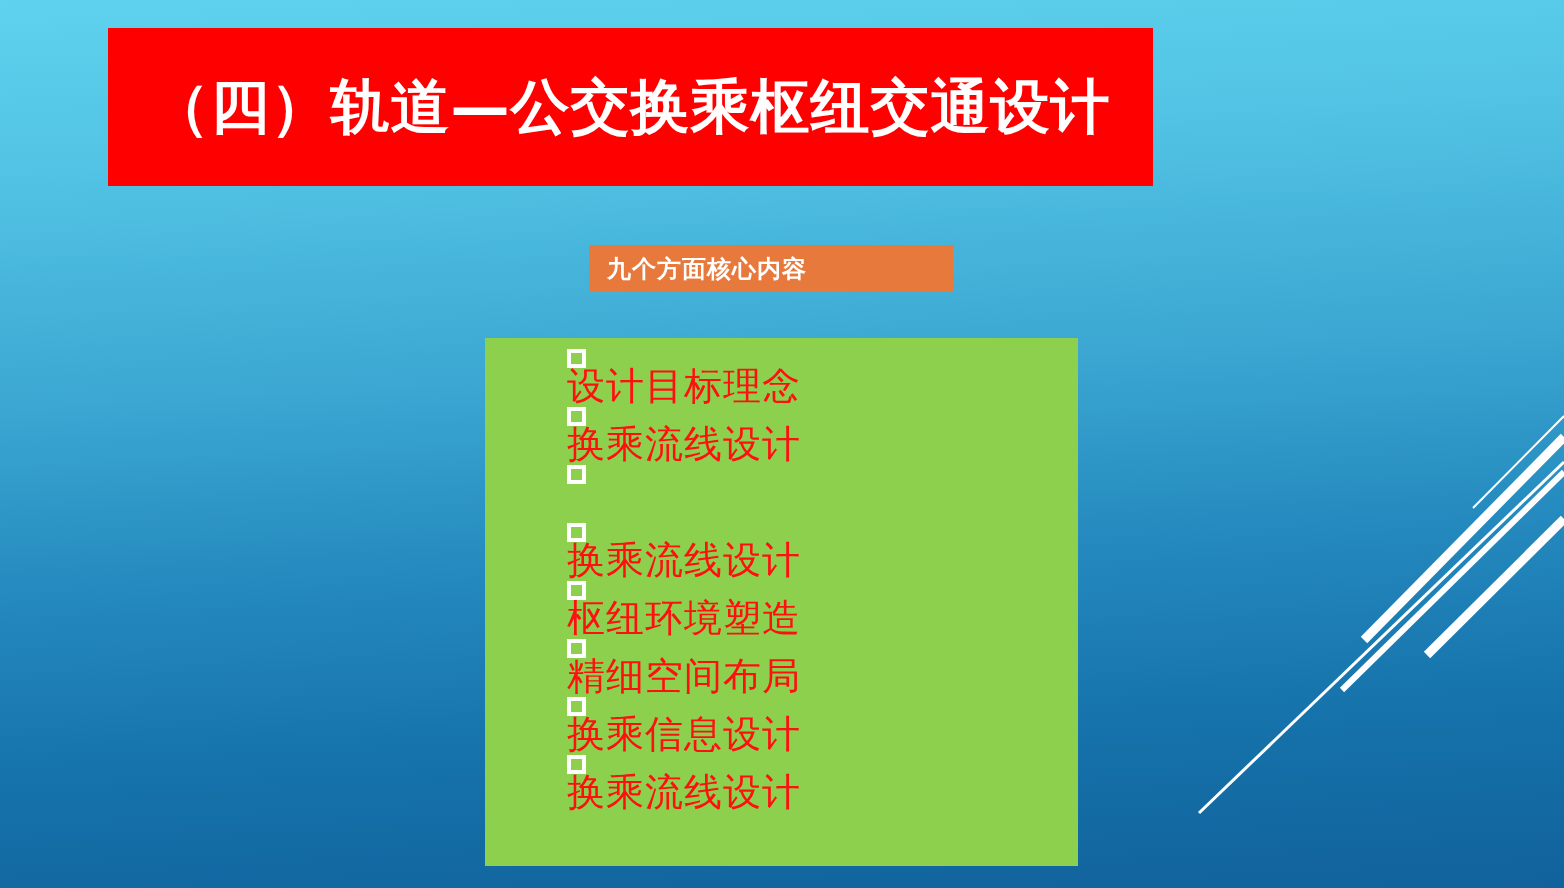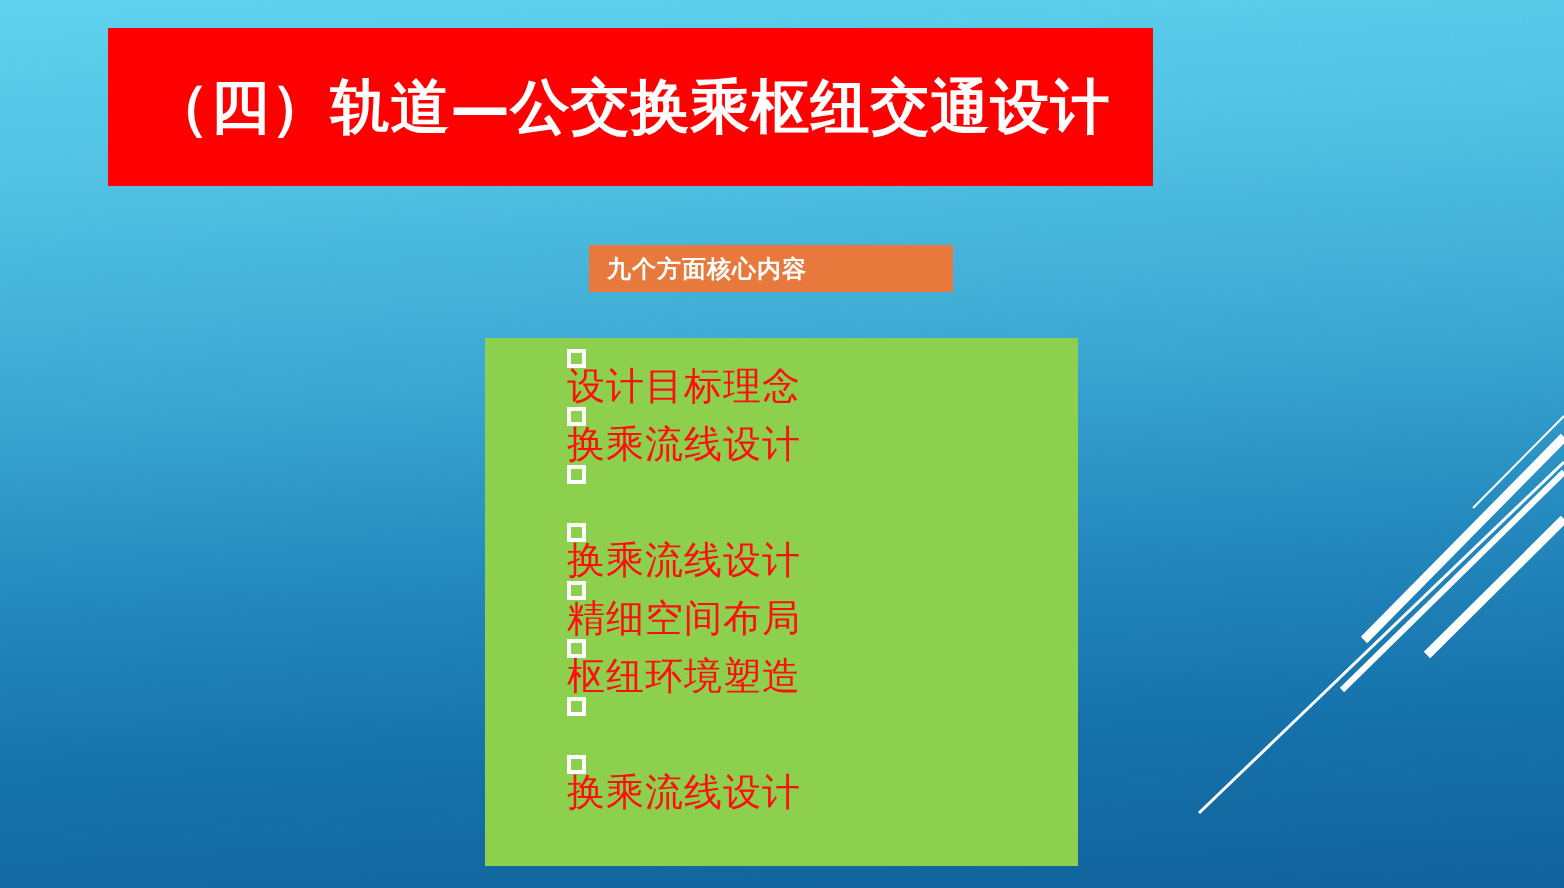--- a/index.html
+++ b/index.html
@@ -144,28 +144,29 @@
       </div>
       <div class="list-item">
         <span class="bullet"></span>
       </div>
       <div class="list-item">
         <span class="bullet"></span>
         <span class="item-label">换乘流线设计</span>
       </div>
       <div class="list-item">
         <span class="bullet"></span>
+        <span class="item-label">枢纽环境塑造</span>
+      </div>
+      <div class="list-item">
+        <span class="bullet"></span>
         <span class="item-label">精细空间布局</span>
       </div>
       <div class="list-item">
         <span class="bullet"></span>
-        <span class="item-label">枢纽环境塑造</span>
-      </div>
-      <div class="list-item">
-        <span class="bullet"></span>
+        <span class="item-label">换乘信息设计</span>
       </div>
       <div class="list-item">
         <span class="bullet"></span>
         <span class="item-label">换乘流线设计</span>
       </div>
     </div>
 
 </div>
 
 </body></html>

